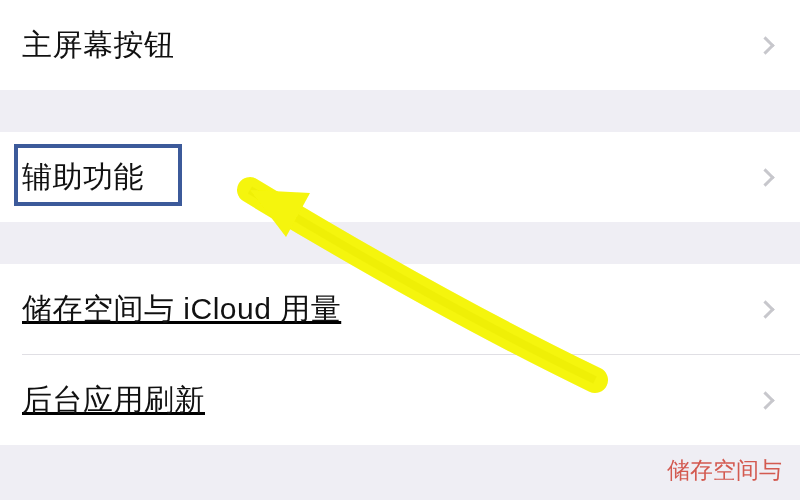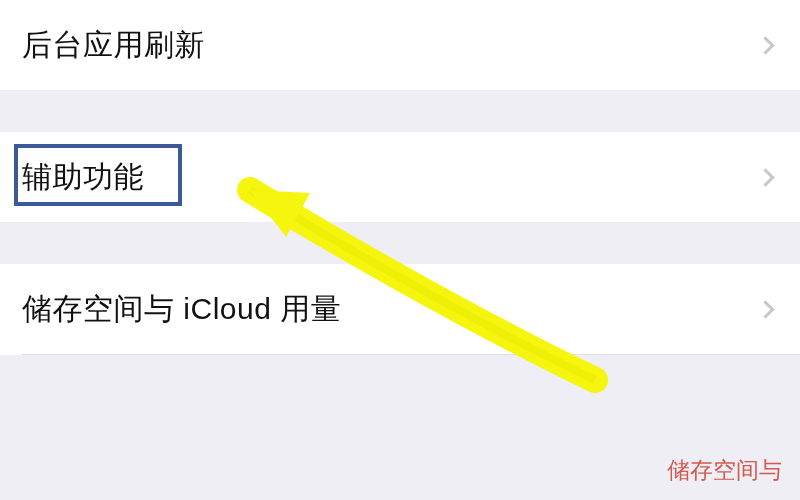--- a/index.html
+++ b/index.html
@@ -21,20 +21,21 @@
     .group-top {
       background: #ffffff;
     }
     .group-mid {
       background: #ffffff;
       margin-top: 42px;
     }
     .group-bottom {
       background: #ffffff;
       margin-top: 42px;
+      text-decoration: underline;
     }
     .row {
       display: flex;
       align-items: center;
       justify-content: space-between;
       height: 90px;
       padding: 0 22px;
       background: #ffffff;
       position: relative;
       cursor: pointer;
@@ -89,39 +90,43 @@
       opacity: 0.9;
     }
   </style>
 </head>
 <body>
 
 <div class="settings-list">
 
   <div class="group-top">
     <div class="row">
-      <span class="row-label">后台应用刷新</span>
+      <span class="row-label">主屏幕按钮</span>
       <span class="chevron"></span>
     </div>
   </div>
 
   <div class="group-mid">
     <div class="row accessibility">
       <span class="row-label">辅助功能</span>
       <span class="chevron"></span>
       <div class="highlight-box"></div>
     </div>
   </div>
 
   <div class="group-bottom">
     <div class="row">
       <span class="row-label">储存空间与 iCloud 用量</span>
       <span class="chevron"></span>
     </div>
     <div class="separator"></div>
+    <div class="row">
+      <span class="row-label">后台应用刷新</span>
+      <span class="chevron"></span>
+    </div>
   </div>
 
 </div>
 
 <svg class="arrow-annotation" viewBox="0 0 420 220">
   <defs>
     <filter id="blur1">
         <feGaussianBlur stdDeviation="0.6"></feGaussianBlur>
       </filter>
   </defs>

